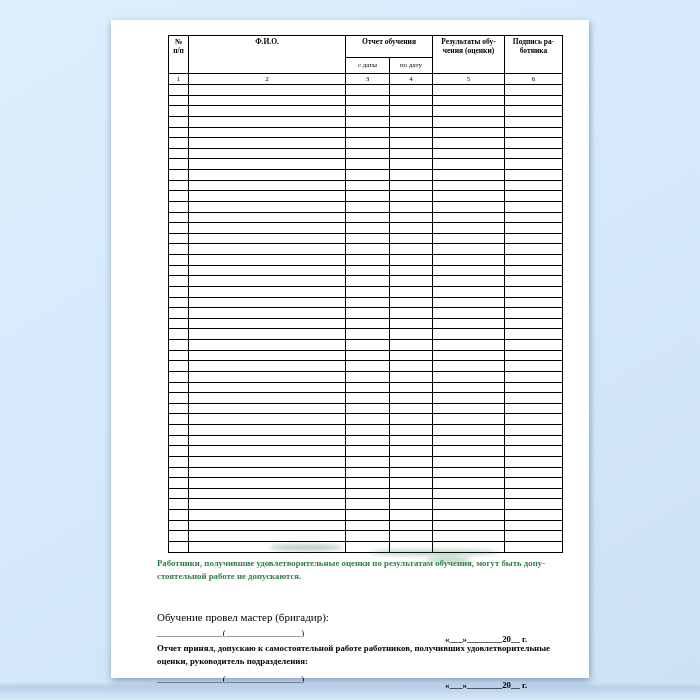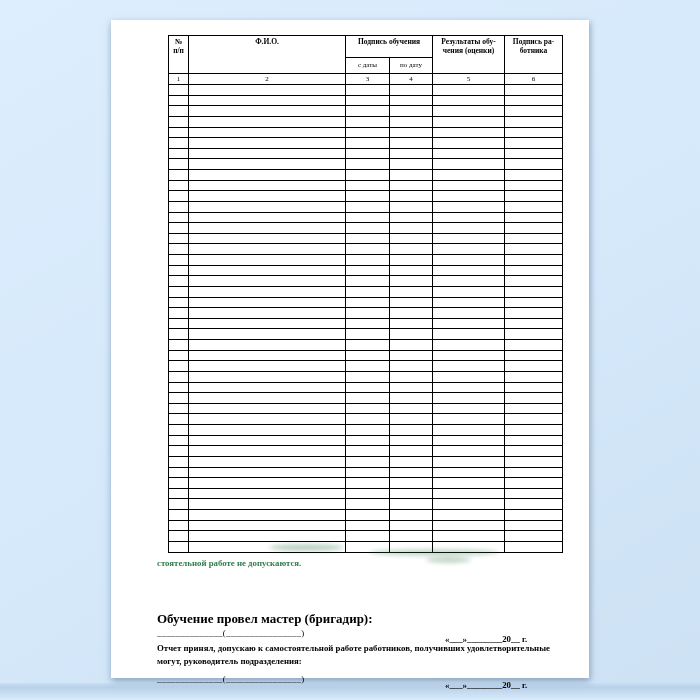--- a/index.html
+++ b/index.html
@@ -48,21 +48,21 @@
   }
   table.log tr.empty td { height: 9.63px; }
 
   .green-note {
     position: absolute; left: 46px; top: 537px; width: 415px;
     font-size: 8.8px; font-weight: bold; line-height: 13.2px;
     white-space: nowrap;
   }
   .black-label {
     position: absolute; left: 46px;
-    font-size: 13px; font-weight: bold; color: #000;
+    font-size: 11px; font-weight: normal; color: #000;
     white-space: nowrap;
   }
   .trainer-label { top: 591px; }
   .report-note {
     position: absolute; left: 46px; top: 622px; width: 414px;
     font-size: 8.8px; font-weight: bold; line-height: 13.2px; color: #000;
   }
   .sig-row {
     position: absolute; left: 46px; width: 400px; height: 12px;
     font-size: 8.8px; color: #000;
@@ -94,21 +94,21 @@
         <col style="width:44px">
       <col style="width:43px">
         <col style="width:72px">
         <col style="width:58px">
     </colgroup>
     <thead>
       <tr class="hrow1">
         <th rowspan="2">№
 п/п</th>
         <th rowspan="2">Ф.И.О.</th>
-        <th colspan="2">Подпись обучения</th>
+        <th colspan="2">Отчет обучения</th>
         <th rowspan="2">Результаты обу-
 чения (оценки)</th>
         <th rowspan="2">Подпись ра-
 ботника</th>
       </tr>
       <tr class="hrow2">
         <th class="sub">с даты</th>
         <th class="sub">по дату</th>
       </tr>
       <tr class="numrow">
@@ -474,30 +474,31 @@
           <td></td>
         </tr>
       </tbody>
   </table>
 
   <div class="smudge s1"></div>
   <div class="smudge s2"></div>
   <div class="smudge s3"></div>
 
   <div class="green-note green" style="color: rgb(47, 125, 75);">
+    <div>Работники, получившие удовлетворительные оценки по результатам обучения, могут быть допу-</div>
     <div>стоятельной работе не допускаются.</div>
   </div>
 
   <div class="black-label trainer-label">Обучение провел мастер (бригадир):</div>
 
   <div class="sig-row sig-row1">
     <span class="sig-blank">______________(________________)</span>
     <span class="sig-date">«___»________20__ г.</span>
   </div>
 
-  <div class="report-note">Отчет принял, допускаю к самостоятельной работе работников, получивших удовлетворительные могут, руководитель подразделения:</div>
+  <div class="report-note">Отчет принял, допускаю к самостоятельной работе работников, получивших удовлетворительные оценки, руководитель подразделения:</div>
 
   <div class="sig-row sig-row2">
     <span class="sig-blank">______________(________________)</span>
     <span class="sig-date">«___»________20__ г.</span>
   </div>
 
 </div>
 
 </body></html>

